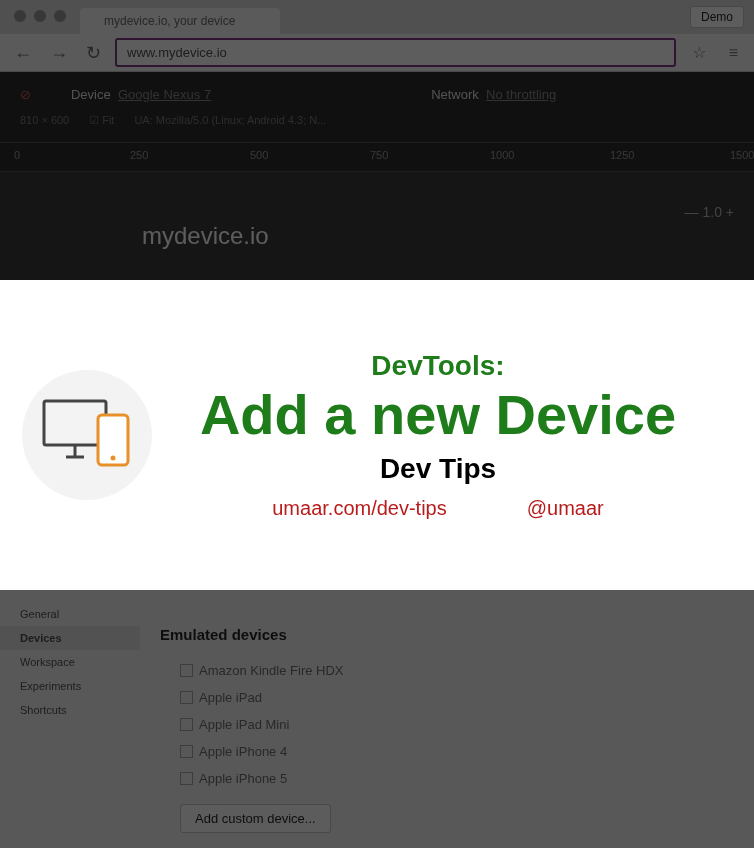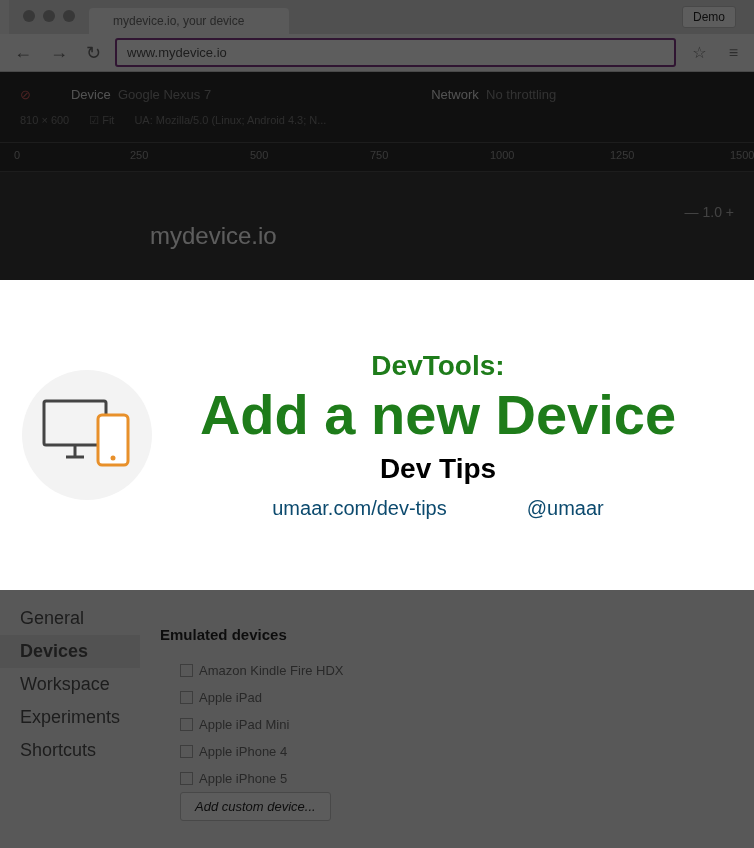--- a/index.html
+++ b/index.html
@@ -23,24 +23,23 @@
 
 .browser-chrome {
   background: #e8e8e8;
   height: 72px;
 }
 .tab-bar {
   height: 34px;
   display: flex;
   align-items: flex-end;
   padding-left: 80px;
-  padding-right: 18px;
+  padding-right: 10px;
   background: #d4d4d4;
   position: relative;
-  margin-left: 9px;
 }
 .traffic-lights {
   position: absolute;
   left: 14px;
   top: 10px;
   display: flex;
   gap: 8px;
 }
 .traffic-lights span {
   width: 12px; height: 12px; border-radius: 50%;
@@ -102,21 +101,21 @@
   font-size: 13px;
   padding: 8px 20px;
 }
 .devtools-row1 {
   display: flex;
   gap: 40px;
   align-items: center;
   height: 28px;
 }
 .devtools-row1 .label { color: #ddd; font-weight: 500; }
-.devtools-row1 .value { color: #777; }
+.devtools-row1 .value { color: #777; text-decoration: underline; }
 .devtools-row2 {
   display: flex;
   gap: 20px;
   font-size: 11px;
   color: #666;
   height: 24px;
   align-items: center;
 }
 
 
@@ -136,21 +135,21 @@
 }
 
 
 .viewport {
   background: #1a1a1a;
   height: 110px;
   position: relative;
 }
 .site-header {
   position: absolute;
-  left: 150px;
+  left: 142px;
   top: 50px;
   color: #fff;
   font-size: 24px;
   font-weight: 400;
 }
 .zoom-ctrl {
   position: absolute;
   right: 20px;
   top: 32px;
   color: #aaa;
@@ -166,21 +165,21 @@
   bottom: 0;
   background: #f0f0f0;
   display: flex;
 }
 .settings-sidebar {
   width: 140px;
   padding: 12px 0;
 }
 .settings-sidebar-item {
   padding: 6px 20px;
-  font-size: 18px;
+  font-size: 11px;
   color: #333;
 }
 .settings-sidebar-item.active {
   background: #ddd;
   font-weight: 700;
 }
 .settings-content {
   flex: 1;
   padding: 12px 20px;
 }
@@ -197,29 +196,28 @@
   padding: 6px 20px;
   font-size: 13px;
   color: #555;
 }
 .device-checkbox {
   width: 13px;
   height: 13px;
   border: 1px solid #999;
 }
 .add-custom {
-  margin-top: 0;
+  margin-top: 12px;
   margin-left: 20px;
   padding: 6px 14px;
   background: #fafafa;
   border: 1px solid #bbb;
   font-size: 13px;
   border-radius: 3px;
   display: inline-block;
-  font-style: italic;
 }
 
 
 .overlay-card {
   position: absolute;
   top: 280px;
   left: 0;
   right: 0;
   height: 310px;
   background: #fff;
@@ -262,21 +260,21 @@
   font-size: 28px;
   font-weight: 600;
   margin-bottom: 12px;
 }
 .card-links {
   display: flex;
   justify-content: center;
   gap: 80px;
 }
 .card-link {
-  color: #0c4a6e;
+  color: #b91c1c;
   font-size: 20px;
   font-weight: 500;
   text-align: center;
 }
 </style>
 </head>
 <body>
 
 <div class="dimmed-bg">
   <div class="browser-chrome">

